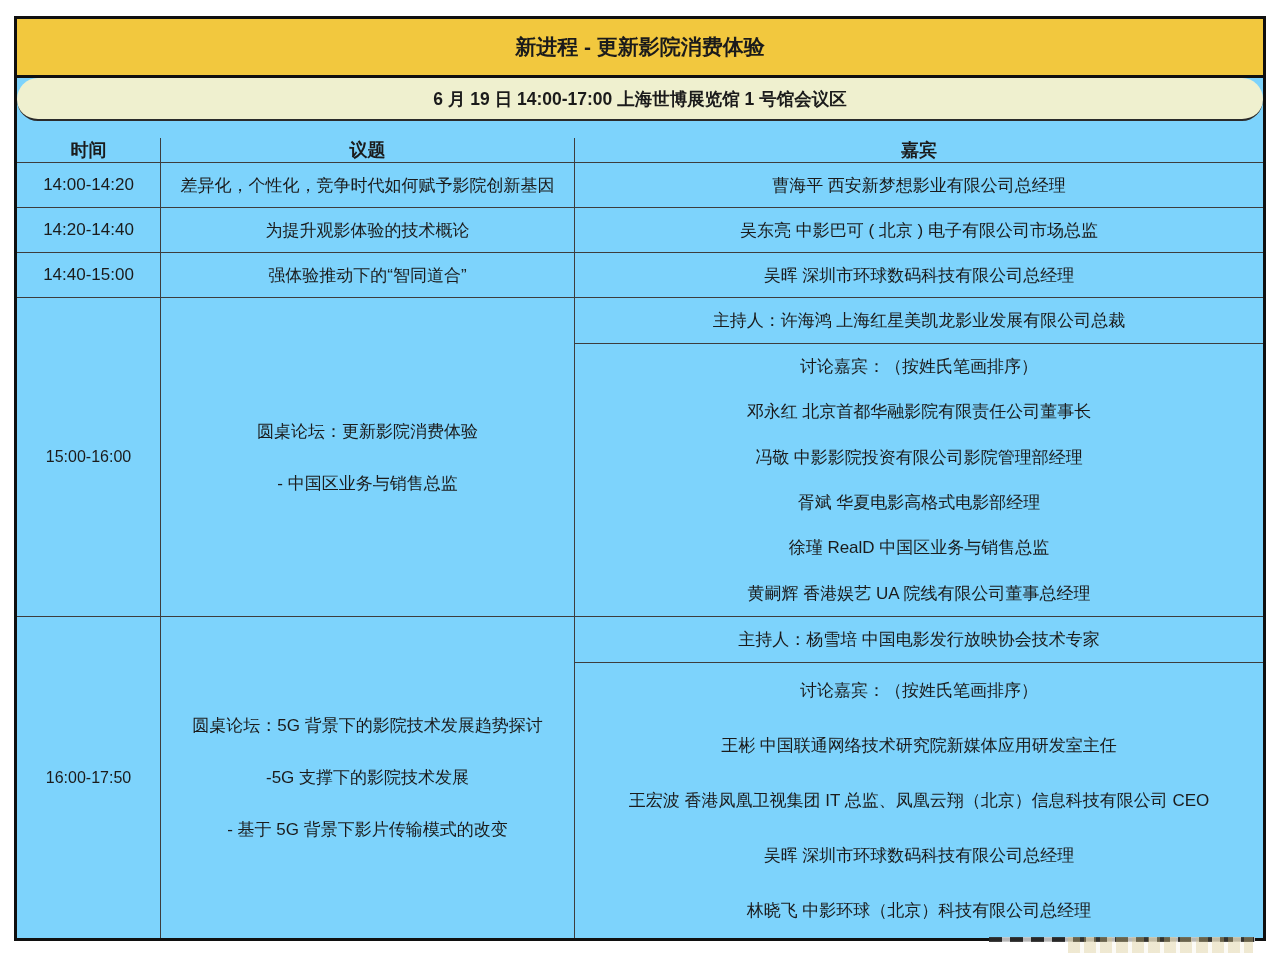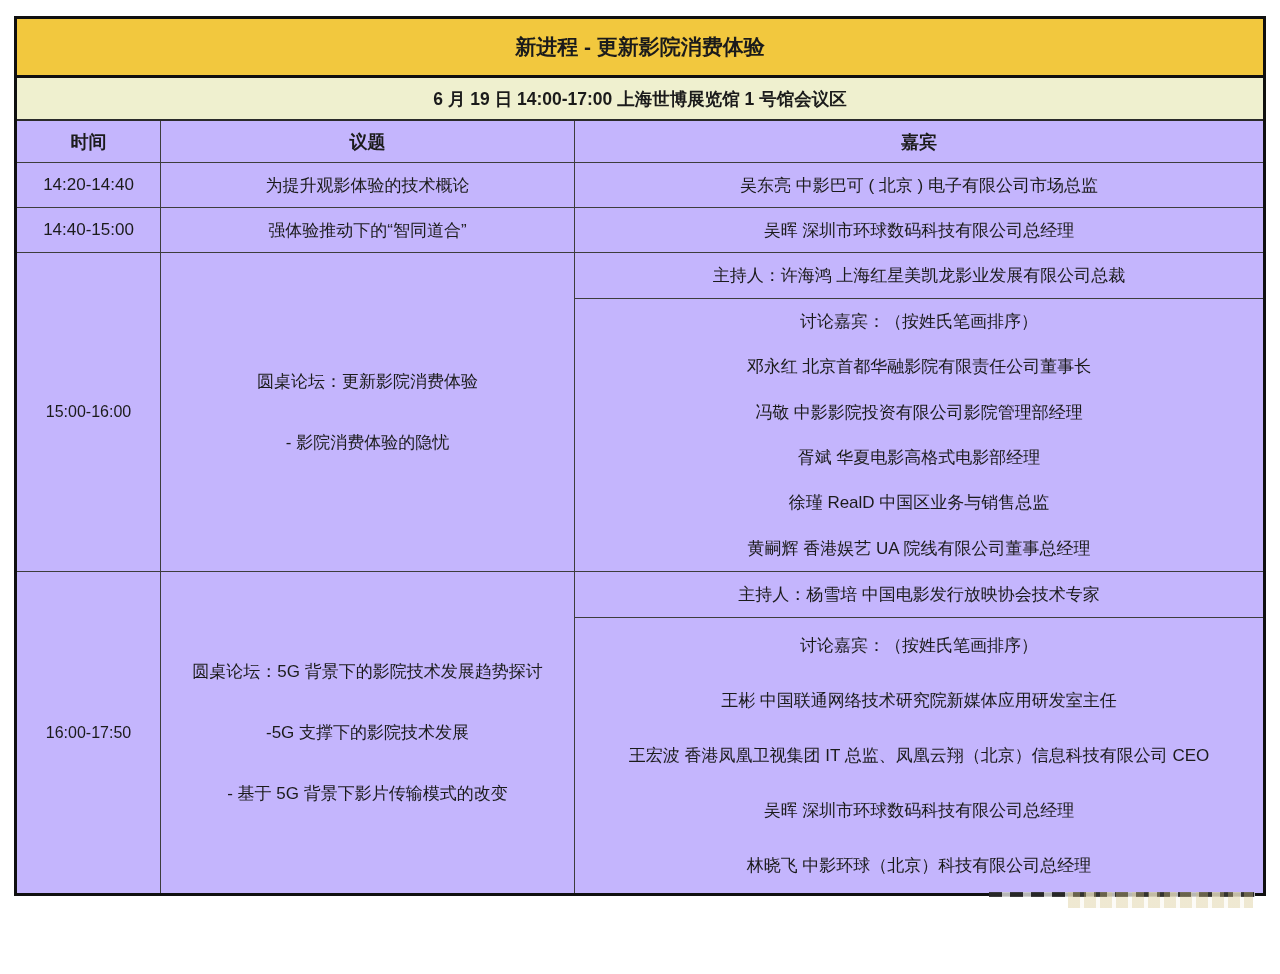--- a/index.html
+++ b/index.html
@@ -9,21 +9,21 @@
     width: 1280px;
     height: 974px;
     overflow: hidden;
     font-family: "Liberation Sans", "DejaVu Sans", sans-serif;
     color: #1b1b1b;
   }
   .table-wrap {
     position: relative;
     margin: 16px 14px 0 14px;
     border: 3px solid #101010;
-    background: #c4b5fd;
+    background: #7dd3fc;
   }
   
   .title-bar {
     height: 56px;
     background: #F2C83E;
     border-bottom: 3px solid #101010;
     display: flex;
     align-items: center;
     justify-content: center;
     font-size: 21px;
@@ -31,20 +31,21 @@
   }
   .subtitle-bar {
     height: 41px;
     background: #EFF0CF;
     border-bottom: 2px solid #2b2b2b;
     display: flex;
     align-items: center;
     justify-content: center;
     font-size: 17.5px;
     font-weight: 700;
+    border-radius: 21px;
   }
   
   .band { display: flex; align-items: stretch; }
   .band.bordered { border-bottom: 1.5px solid #3d3d3d; }
   .col-time {
     width: 143px;
     flex: 0 0 143px;
     border-right: 1.5px solid #3d3d3d;
     display: flex;
     align-items: center;
@@ -64,29 +65,29 @@
   }
   .col-guest {
     flex: 1 1 auto;
     display: flex;
     align-items: center;
     justify-content: center;
     text-align: center;
     padding: 0 10px;
     box-sizing: border-box;
   }
-  .header-row { height: 41px; font-weight: 700; font-size: 18px; }
+  .header-row { height: 41px; font-weight: 700; font-size: 18px; align-items: flex-end; }
   .session-row { height: 44px; font-size: 17px; }
   
   .roundtable .col-topic { flex-direction: column; }
   .topic-lines {
     display: flex;
     flex-direction: column;
     justify-content: center;
-    gap: 38px;
+    gap: 29px;
     font-size: 17px;
     text-align: center;
   }
   .guest-stack {
     flex: 1 1 auto;
     display: flex;
     flex-direction: column;
     align-items: stretch;
     padding: 0;
   }
@@ -149,39 +150,44 @@
   <div class="subtitle-bar">
     <span>6 月 19 日 14:00-17:00 上海世博展览馆 1 号馆会议区</span>
   </div>
 
   <div class="band bordered header-row">
     <div class="col-time">时间</div>
     <div class="col-topic">议题</div>
     <div class="col-guest">嘉宾</div>
   </div>
 
+  <div class="band bordered session-row">
+    <div class="col-time">14:00-14:20</div>
+    <div class="col-topic">差异化，个性化，竞争时代如何赋予影院创新基因</div>
+    <div class="col-guest">曹海平 西安新梦想影业有限公司总经理</div>
+  </div>
 
   <div class="band bordered session-row">
     <div class="col-time">14:20-14:40</div>
     <div class="col-topic">为提升观影体验的技术概论</div>
     <div class="col-guest">吴东亮 中影巴可 ( 北京 ) 电子有限公司市场总监</div>
   </div>
 
   <div class="band bordered session-row">
     <div class="col-time">14:40-15:00</div>
     <div class="col-topic">强体验推动下的“智同道合”</div>
     <div class="col-guest">吴晖 深圳市环球数码科技有限公司总经理</div>
   </div>
 
   <div class="band bordered roundtable rt-1">
     <div class="col-time">15:00-16:00</div>
     <div class="col-topic">
       <div class="topic-lines">
         <div>圆桌论坛：更新影院消费体验</div>
-        <div>- 影院消费体验的隐忧</div>
+        <div>- 中国区业务与销售总监</div>
       </div>
     </div>
     <div class="col-guest guest-stack">
       <div class="host-line">主持人：许海鸿 上海红星美凯龙影业发展有限公司总裁</div>
       <div class="guest-lines">
         <div class="guest-line">讨论嘉宾：（按姓氏笔画排序）</div>
         <div class="guest-line">邓永红 北京首都华融影院有限责任公司董事长</div>
         <div class="guest-line">冯敬 中影影院投资有限公司影院管理部经理</div>
         <div class="guest-line">胥斌 华夏电影高格式电影部经理</div>
         <div class="guest-line">徐瑾 RealD 中国区业务与销售总监</div>

